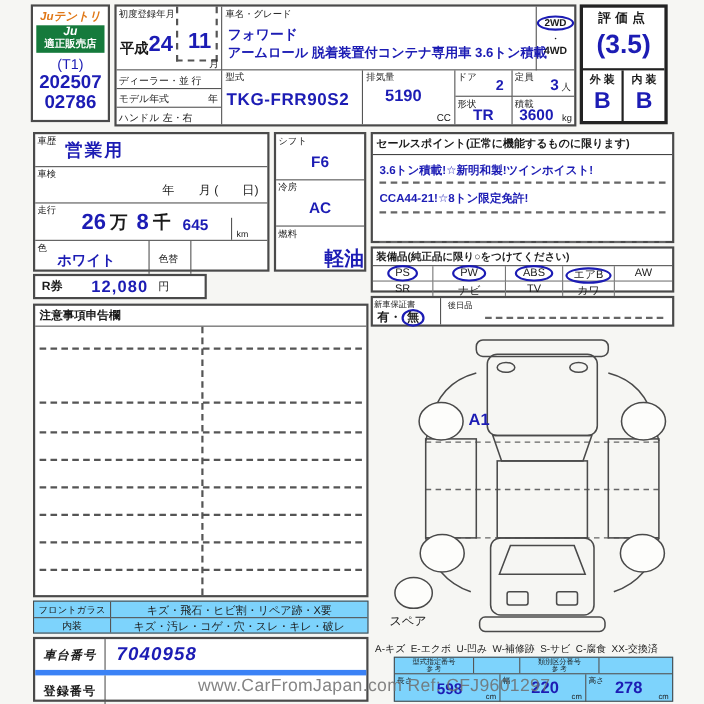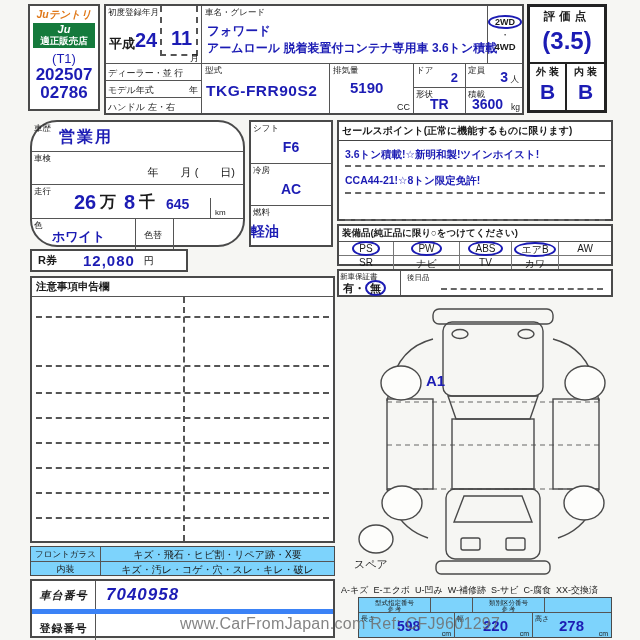--- a/index.html
+++ b/index.html
@@ -115,21 +115,21 @@
         <div class="blk" style="font-size:10px;font-weight:bold;margin-top:1px;">外 装</div>
         <div class="ink" style="font-size:21px;line-height:26px;">B</div>
       </div>
       <div style="width:50%;text-align:center;">
         <div class="blk" style="font-size:10px;font-weight:bold;margin-top:1px;">内 装</div>
         <div class="ink" style="font-size:21px;line-height:26px;">B</div>
       </div>
     </div>
   </div>
 
-  <div class="box" style="left:30px;top:120px;width:215px;height:127px;border-radius:27px;">
+  <div class="box" style="left:30px;top:120px;width:215px;height:127px;">
     <div class="cell bb" style="left:0;top:0;width:100%;height:30px;">
       <span class="lbl" style="position:absolute;left:2px;top:1px;">車歴</span>
       <span class="ink" style="position:absolute;left:27px;top:5px;font-size:16px;letter-spacing:2px;">営業用</span>
     </div>
     <div class="cell bb" style="left:0;top:30px;width:100%;height:33px;">
       <span class="lbl" style="position:absolute;left:2px;top:1px;">車検</span>
       <span class="blk" style="position:absolute;right:8px;top:13px;font-size:11px;">年　　月 (　　日)</span>
     </div>
     <div class="cell bb" style="left:0;top:63px;width:100%;height:34px;">
       <span class="lbl" style="position:absolute;left:2px;top:1px;">走行</span>
@@ -157,21 +157,21 @@
     <div class="cell bb" style="left:0;top:0;width:100%;height:42px;">
       <span class="lbl" style="position:absolute;left:2px;top:1px;">シフト</span>
       <div class="ink" style="text-align:center;margin-top:17px;font-size:14px;">F6</div>
     </div>
     <div class="cell bb" style="left:0;top:42px;width:100%;height:42px;">
       <span class="lbl" style="position:absolute;left:2px;top:1px;">冷房</span>
       <div class="ink" style="text-align:center;margin-top:17px;font-size:14px;">AC</div>
     </div>
     <div class="cell" style="left:0;top:84px;width:100%;height:42px;">
       <span class="lbl" style="position:absolute;left:2px;top:1px;">燃料</span>
-      <div class="ink" style="text-align:left;margin-top:17px;font-size:14px;">軽油</div>
+      <div class="ink" style="text-align:right;margin-top:17px;font-size:18px;">軽油</div>
     </div>
   </div>
 
   <div class="box" style="left:30px;top:249px;width:158px;height:23px;display:flex;align-items:center;">
     <span class="blk" style="font-size:11px;font-weight:bold;margin-left:6px;">R券</span>
     <span class="ink" style="font-size:15px;margin-left:26px;letter-spacing:1px;">12,080</span>
     <span class="blk" style="font-size:10px;margin-left:9px;">円</span>
   </div>
 
   <div class="box" style="left:30px;top:276px;width:305px;height:267px;">

